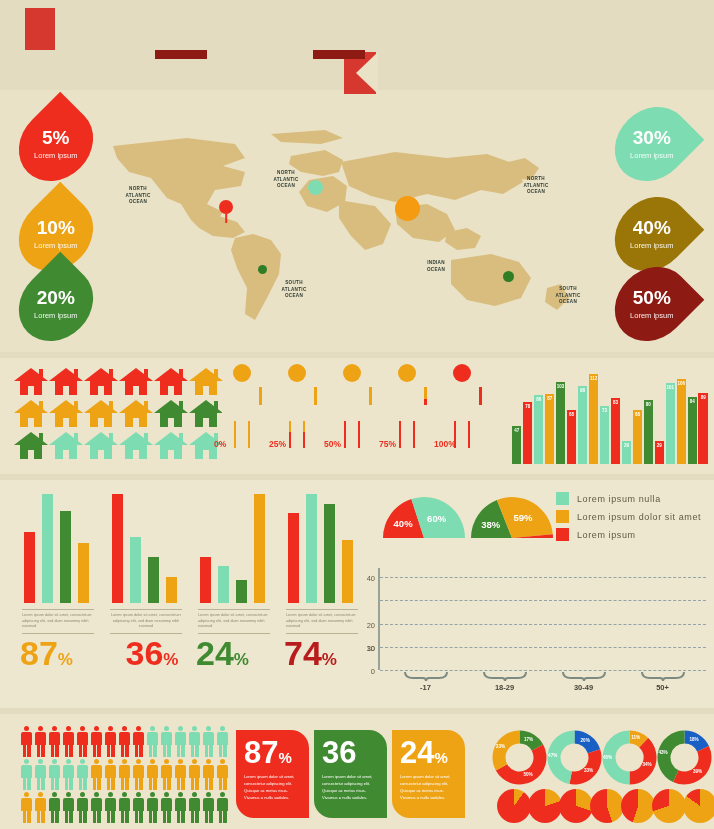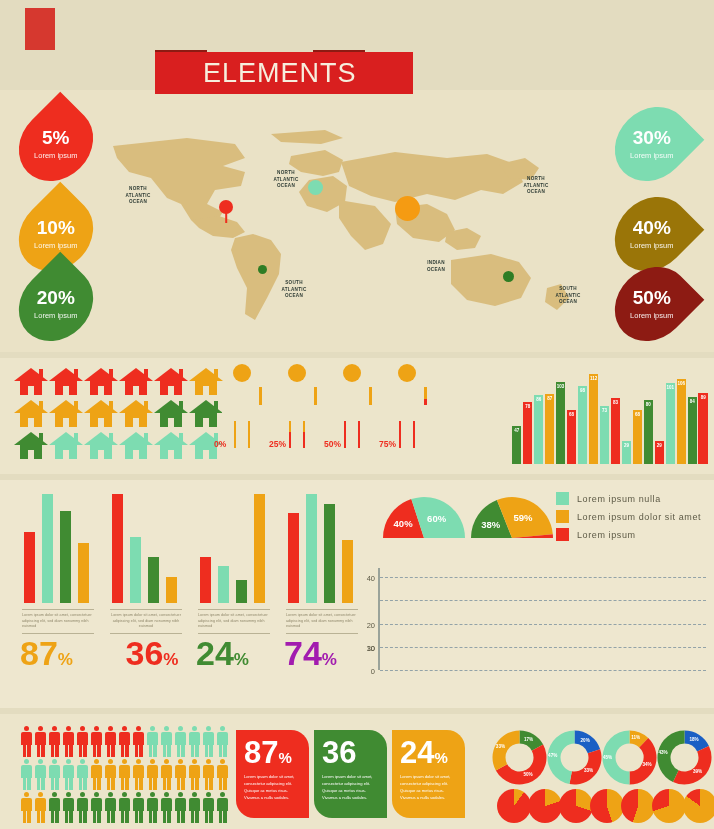--- a/index.html
+++ b/index.html
@@ -154,21 +154,20 @@
 <div class="band" id="sec-charts"></div>
 <div class="band" id="sec-bottom"></div>
 
 <div id="banner">
   <div class="rib-tail" id="tail1b"></div>
   <div class="rib-tail" id="tail1"></div>
   <div class="rib-fold" id="fold1"></div>
   <div class="rib-tail" id="tail2"></div>
   <div class="rib-fold" id="fold2"></div>
   <div class="rib-tail" id="tail2n"></div>
-  <div class="ribbon" id="ribbon2">ELEMENTS</div>
 </div>
 
 <div id="drops-left">
     <div class="drop" style="background: rgb(238, 45, 31); left: 22px; top: 104px;">
       <div class="inner-txt">
         <div class="pct">5%</div>
         <div class="sub">Lorem ipsum</div>
       </div>
     </div>
     <div class="drop" style="background: rgb(238, 163, 21); left: 22px; top: 194px;">
@@ -386,20 +385,33 @@
        <div class="base" style="background:#eea315"></div>
        <div class="fill" style="height:75%;background:#ee2d1f"></div>
        <svg class="shape" viewBox="0 0 40 65" preserveAspectRatio="none">
          <path d="M0 0 H40 V65 H28 V38 H26 V65 H14 V38 H12 V65 H0 Z
                   M0 0 V4 H3 V22 H0 Z M40 0 V4 H37 V22 H40 Z" fill="#ece5cb"></path>
          <path d="M0 22 H3 V30 H0 Z M40 22 H37 V30 H40 Z" fill="#ece5cb"></path>
        </svg>
      </div>
       <div class="plabel" style="left: -8px; bottom: -1px;">75%</div>
     </div>
+    <div class="pfig">
+      <div class="head" style="background:#ee2d1f"></div>
+     <div class="torso">
+       <div class="base" style="background:#eea315"></div>
+       <div class="fill" style="height:100%;background:#ee2d1f"></div>
+       <svg class="shape" viewBox="0 0 40 65" preserveAspectRatio="none">
+         <path d="M0 0 H40 V65 H28 V38 H26 V65 H14 V38 H12 V65 H0 Z
+                  M0 0 V4 H3 V22 H0 Z M40 0 V4 H37 V22 H40 Z" fill="#ece5cb"></path>
+         <path d="M0 22 H3 V30 H0 Z M40 22 H37 V30 H40 Z" fill="#ece5cb"></path>
+       </svg>
+     </div>
+      <div class="plabel" style="left: -8px; bottom: -1px;">100%</div>
+    </div>
   </div>
 
 <div id="minibars">
     <div class="mbar" style="height: 39.1667%; background: rgb(64, 139, 50);">
       <span>47</span>
     </div>
     <div class="mbar" style="height: 65%; background: rgb(238, 45, 31);">
       <span>78</span>
     </div>
     <div class="mbar" style="height: 71.6667%; background: rgb(125, 220, 177);">
@@ -492,21 +504,21 @@
     <div class="pblock" style="left: 276px;">
       <div class="pb-bars">
         <div style="height: 78%; background: rgb(238, 45, 31);"></div>
         <div style="height: 95%; background: rgb(125, 220, 177);"></div>
         <div style="height: 86%; background: rgb(64, 139, 50);"></div>
         <div style="height: 55%; background: rgb(238, 163, 21);"></div>
       </div>
       <div class="pb-rule">
         <p>Lorem ipsum dolor sit amet, consectetuer adipiscing elit, sed diam nonummy nibh euismod</p>
       </div>
-      <div class="pb-num" style="color: #a21caf;">74<i>%</i></div>
+      <div class="pb-num" style="color: #b91c1c;">74<i>%</i></div>
     </div>
   </div>
 
 <div id="gauges">
     <div class="gauge" style="left: 382px; top: 496px;">
       <svg width="84" height="42" viewBox="0 0 84 42">
         <path d="M 42 42 L 1 41.99999999999999 A 41 41 0 0 1 29.33030323062716 3.0066828318987007 Z" fill="#ee2d1f"></path>
         <path d="M 42 42 L 29.33030323062716 3.0066828318987007 A 41 41 0 0 1 83 42 Z" fill="#7ddcb1"></path>
       </svg>
       <div class="gl" style="left: 11.5836px; top: 21.8932px;">40%</div>
@@ -550,20 +562,34 @@
         <div style="height: 56.8182%; background: rgb(238, 163, 21);"></div>
       </div>
       <div class="ggroup">
         <div style="height: 79.5455%; background: rgb(238, 45, 31);"></div>
         <div style="height: 61.3636%; background: rgb(125, 220, 177);"></div>
       </div>
       <div class="ggroup">
         <div style="height: 31.8182%; background: rgb(64, 139, 50);"></div>
         <div style="height: 18.1818%; background: rgb(238, 163, 21);"></div>
       </div>
+    </div>
+  <div class="gcats" id="gcats">
+      <div class="gcat"><svg class="brace" width="46" height="9" viewBox="0 0 46 9">
+          <path d="M2 0 Q2 6 10 6 L20 6 Q23 6 23 9 Q23 6 26 6 L36 6 Q44 6 44 0" fill="none" stroke="#7d8a82" stroke-width="2"></path>
+        </svg><div>-17</div></div>
+      <div class="gcat"><svg class="brace" width="46" height="9" viewBox="0 0 46 9">
+          <path d="M2 0 Q2 6 10 6 L20 6 Q23 6 23 9 Q23 6 26 6 L36 6 Q44 6 44 0" fill="none" stroke="#7d8a82" stroke-width="2"></path>
+        </svg><div>18-29</div></div>
+      <div class="gcat"><svg class="brace" width="46" height="9" viewBox="0 0 46 9">
+          <path d="M2 0 Q2 6 10 6 L20 6 Q23 6 23 9 Q23 6 26 6 L36 6 Q44 6 44 0" fill="none" stroke="#7d8a82" stroke-width="2"></path>
+        </svg><div>30-49</div></div>
+      <div class="gcat"><svg class="brace" width="46" height="9" viewBox="0 0 46 9">
+          <path d="M2 0 Q2 6 10 6 L20 6 Q23 6 23 9 Q23 6 26 6 L36 6 Q44 6 44 0" fill="none" stroke="#7d8a82" stroke-width="2"></path>
+        </svg><div>50+</div></div>
     </div>
 <div class="grid" style="top: 100%;">
       <div class="ytick" style="top: 0px;">0</div>
     </div>
     <div class="grid" style="top: 77.2727%;">
       <div class="ytick" style="top: 0px;">10</div>
     </div>
     <div class="grid" style="top: 54.5455%;">
       <div class="ytick" style="top: 0px;">20</div>
     </div>

